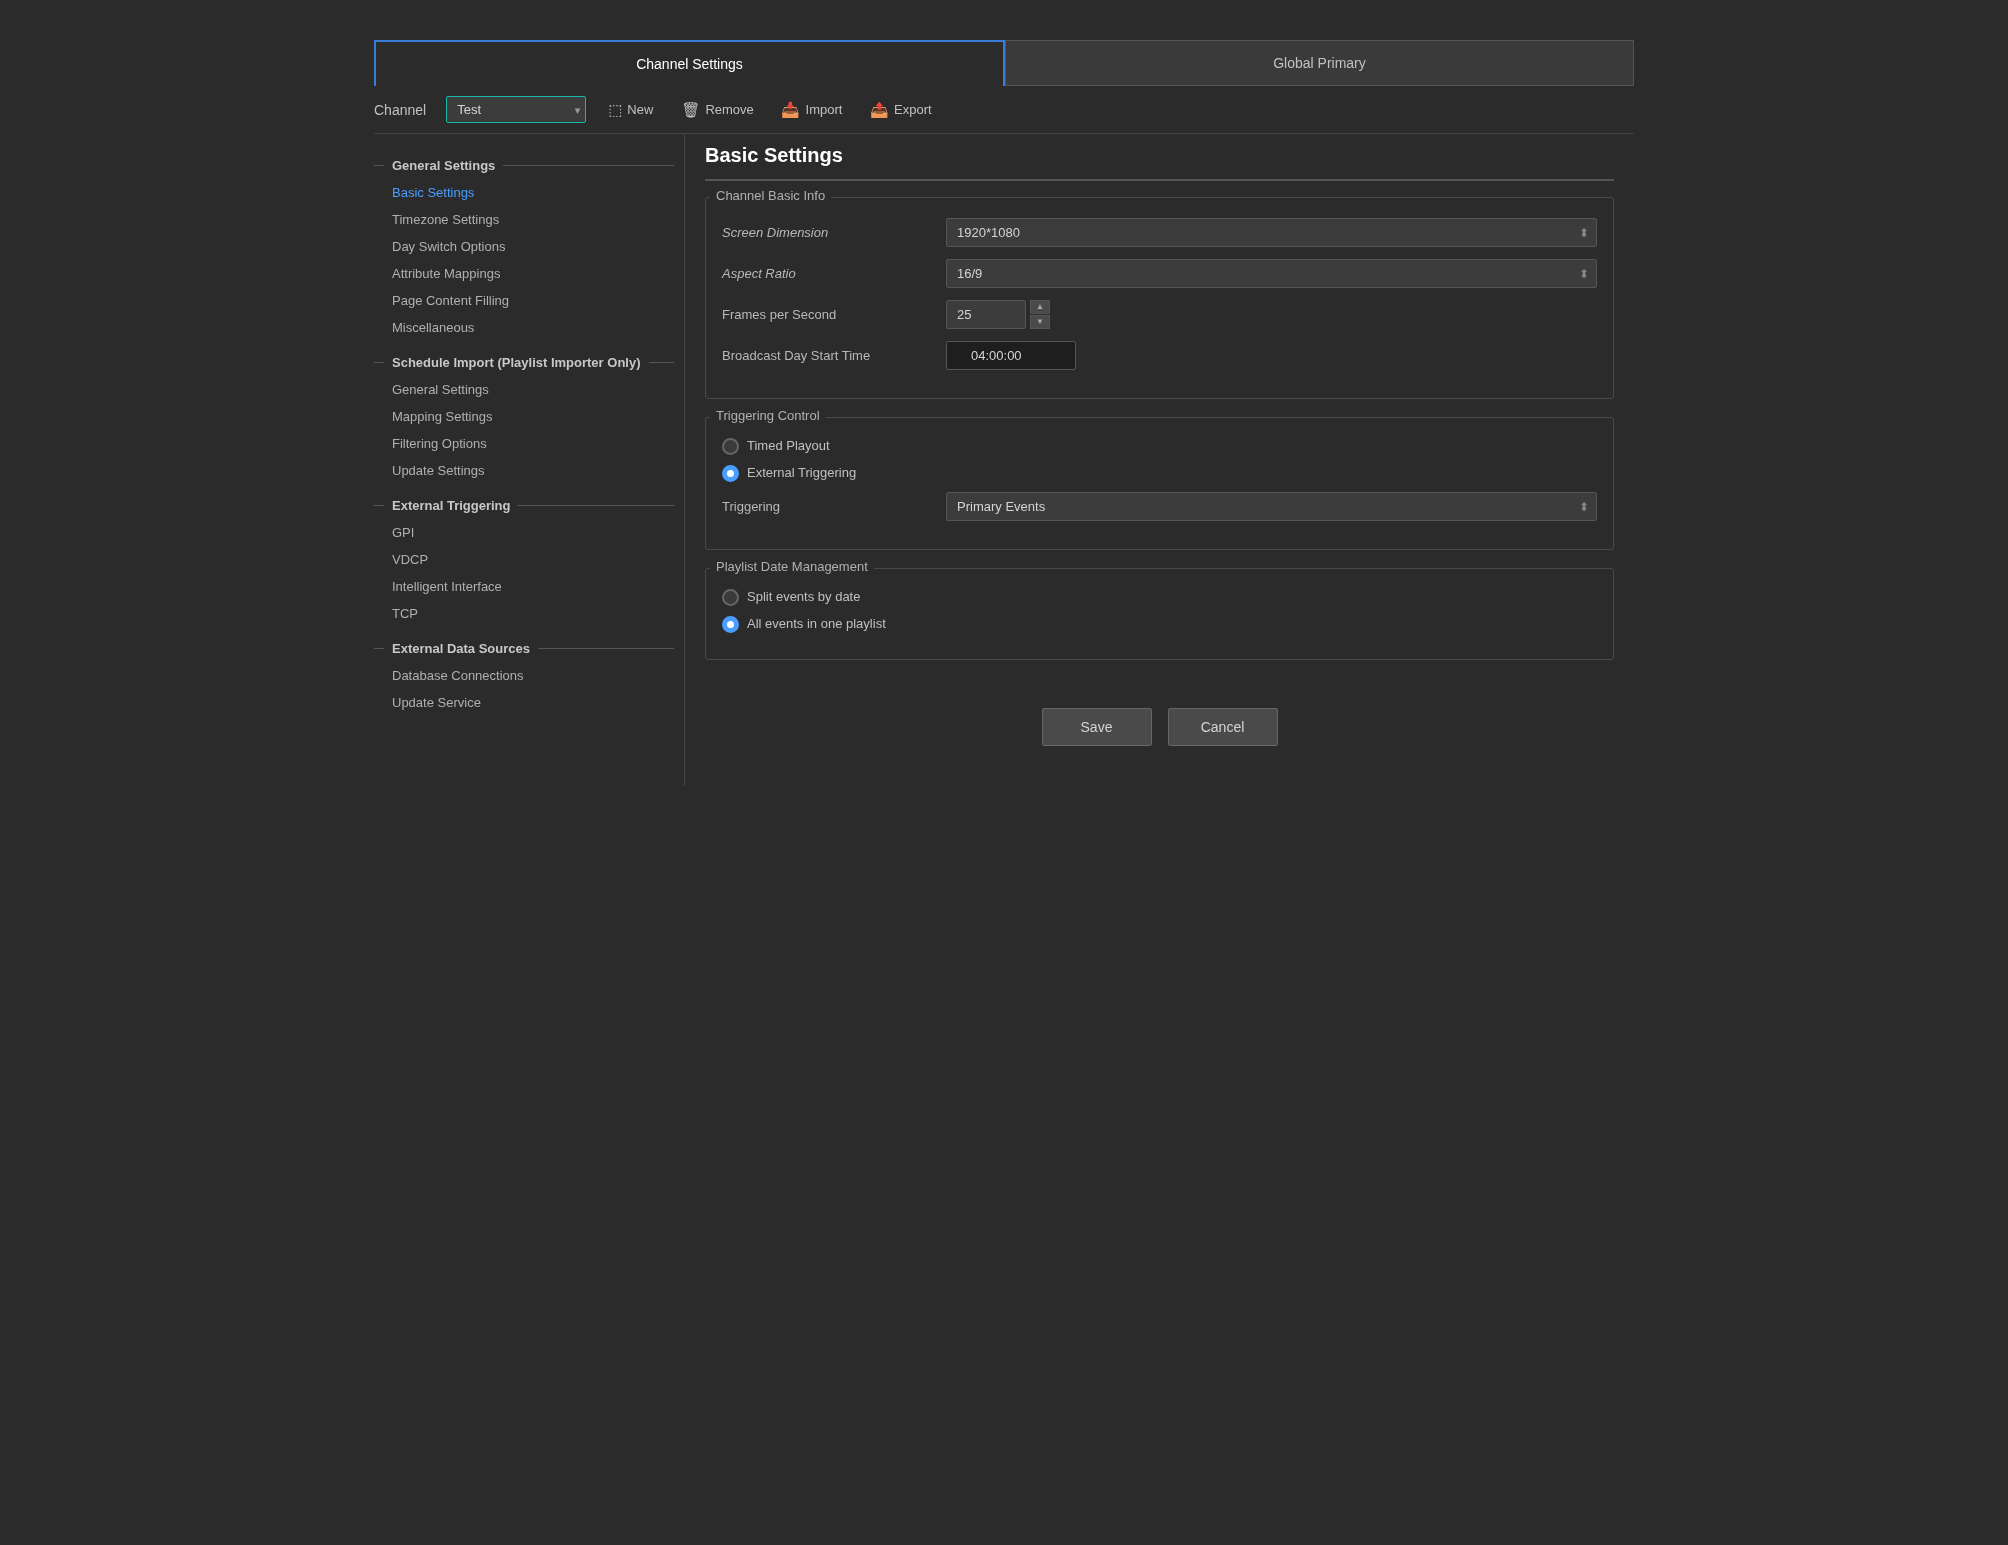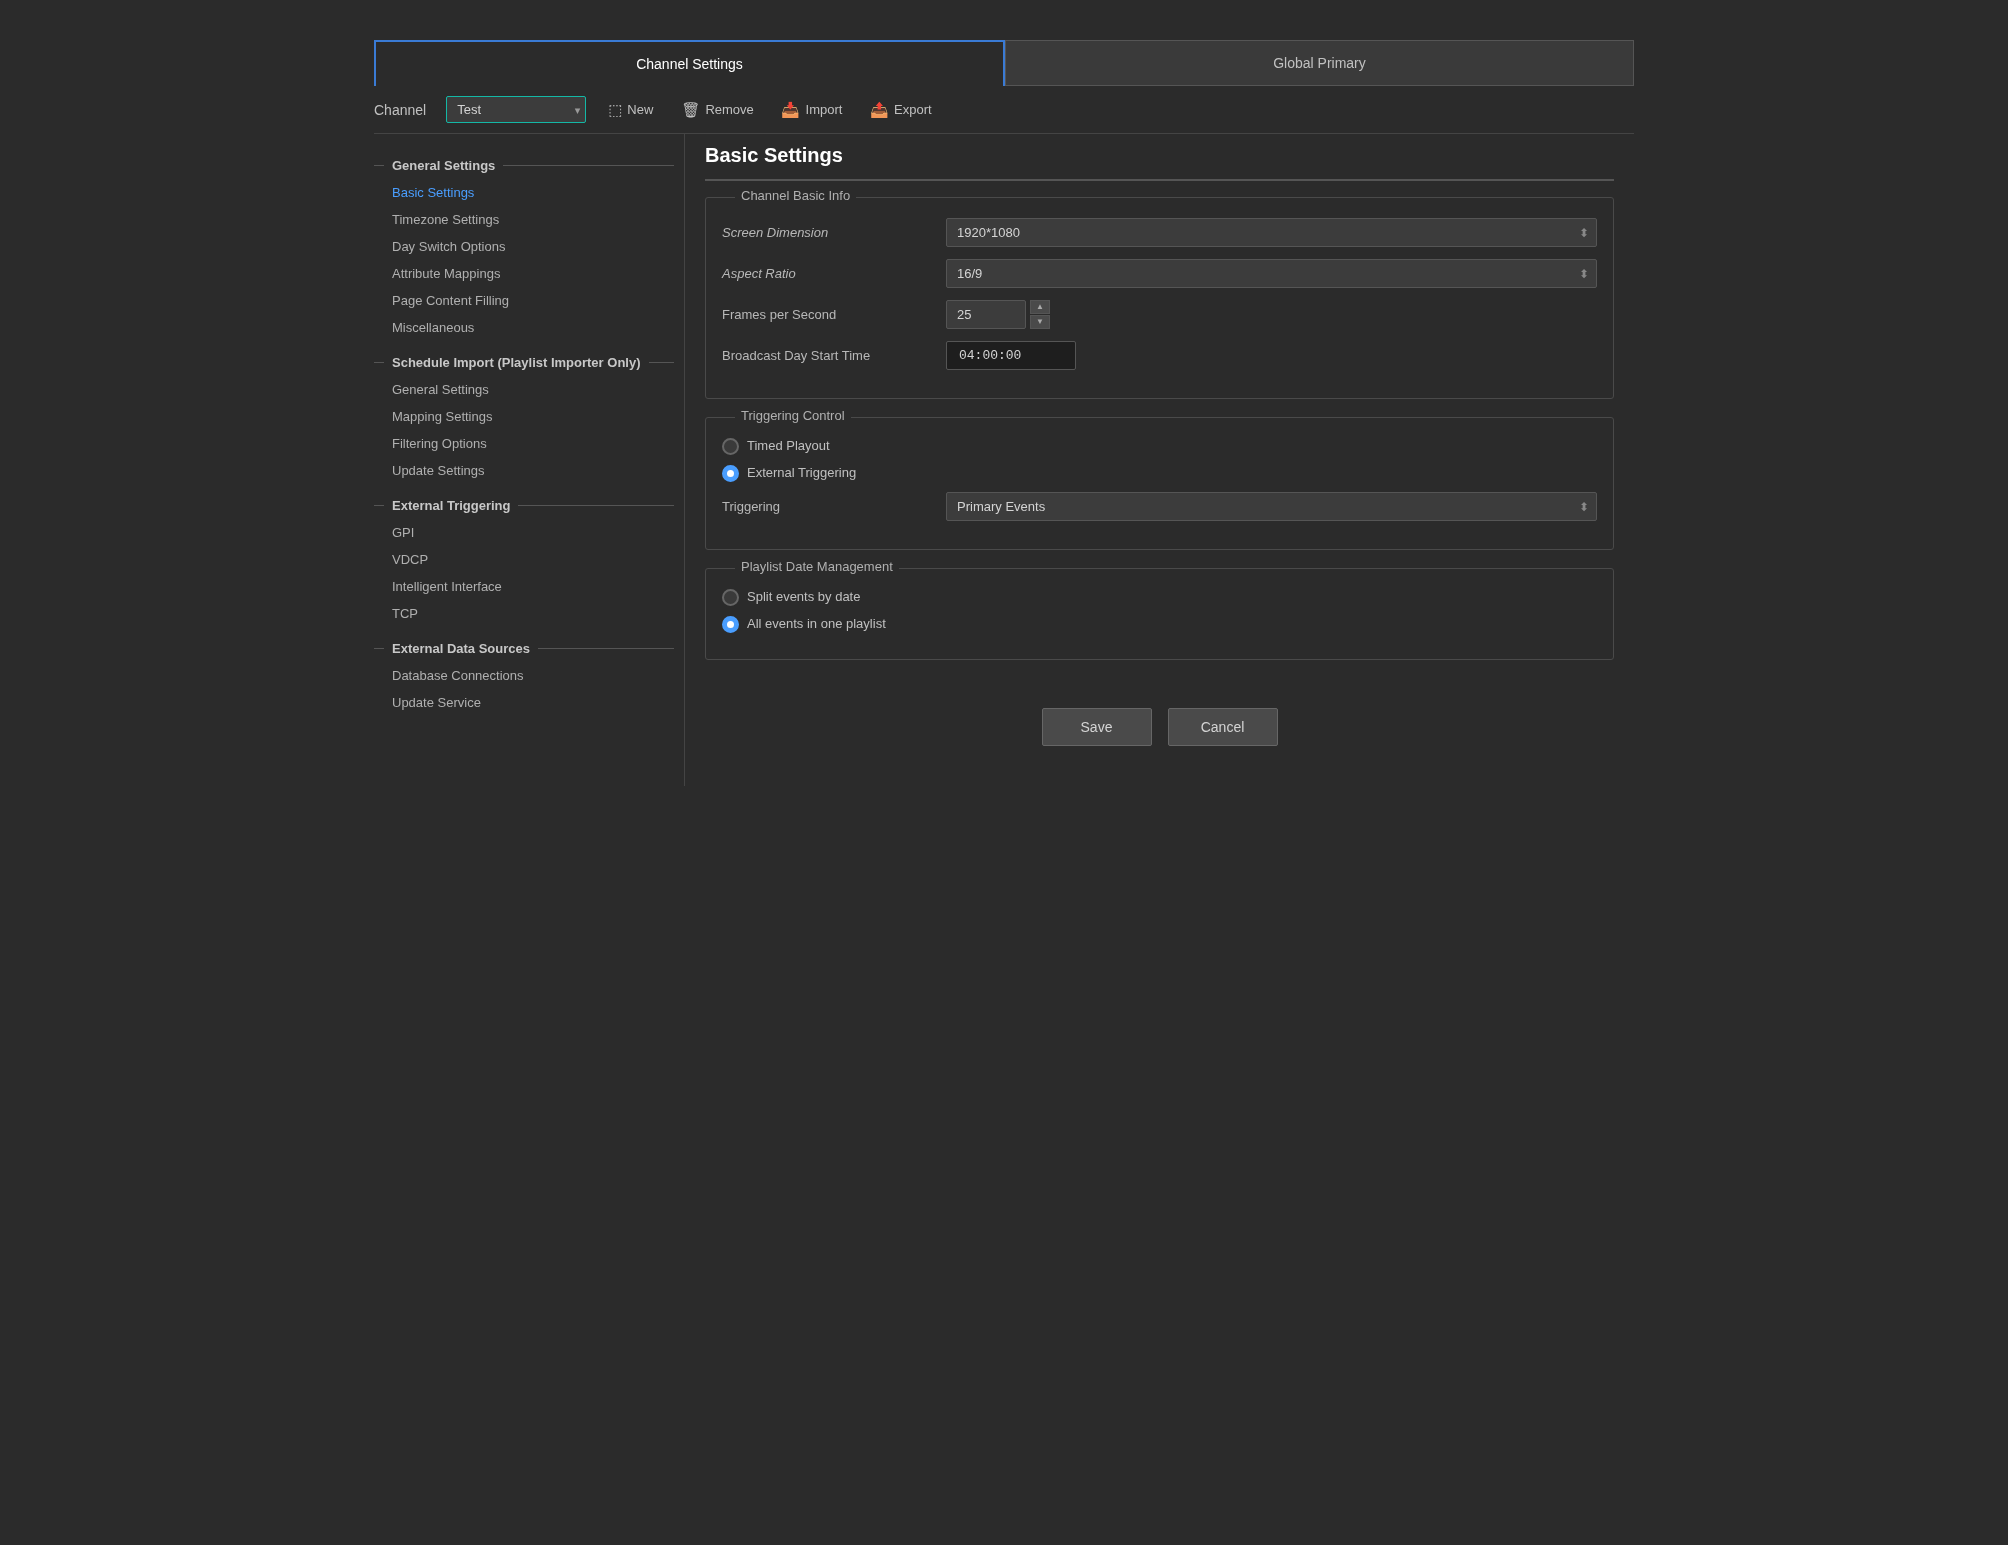--- a/index.html
+++ b/index.html
@@ -185,21 +185,21 @@
     .section-box {
       border: 1px solid #4a4a4a;
       border-radius: 3px;
       margin-bottom: 18px;
       position: relative;
     }
 
     .section-label {
       position: absolute;
       top: -10px;
-      left: 29px;
+      left: 4px;
       background: #2b2b2b;
       padding: 0 6px;
       color: #b0b0b0;
       font-size: 13px;
     }
 
     .section-inner {
       padding: 20px 16px 16px 16px;
     }
 
@@ -281,24 +281,24 @@
       padding: 2px 5px;
       cursor: pointer;
       line-height: 1;
     }
 
     .time-input {
       width: 130px;
       background: #1e1e1e;
       border: 1px solid #555;
       color: #d4d4d4;
-      padding: 6px 12px;
+      padding: 6px 24px;
       font-size: 13px;
       border-radius: 2px;
-      font-family: Liberation Mono, monospace;
+      font-family: Liberation Sans, sans-serif;
     }
 
     
     .radio-row {
       display: flex;
       align-items: flex-start;
       gap: 8px;
       margin-bottom: 10px;
     }
 

